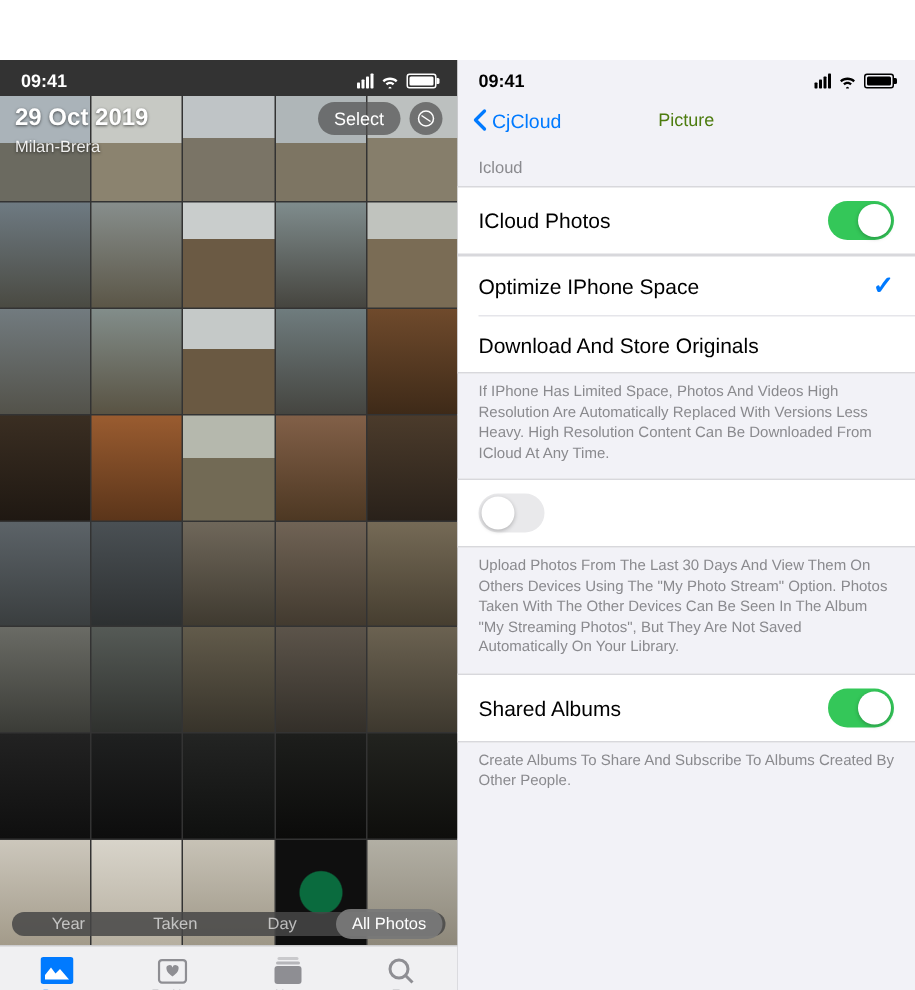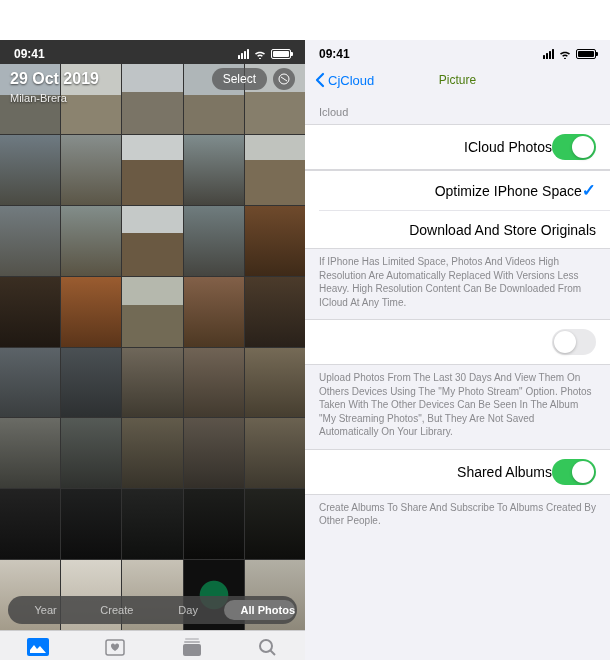--- a/index.html
+++ b/index.html
@@ -26,38 +26,38 @@
     .date-row { display: flex; justify-content: space-between; align-items: center; }
     .date-label { font-size: 16px; font-weight: 600; text-shadow: 0 1px 2px rgba(0,0,0,.6); }
     .header-actions { display: flex; gap: 6px; align-items:center; }
     .select-btn { background: rgba(80,80,80,0.7); color: #fff; padding: 4px 11px; border-radius: 12px; font-size: 12px; }
     .more-btn { width: 22px; height: 22px; border-radius: 50%; background: rgba(80,80,80,0.7); display:flex; align-items:center; justify-content:center; font-size:11px; }
     .location-label { font-size: 11px; color: rgba(255,255,255,0.9); margin-top: 2px; text-shadow: 0 1px 2px rgba(0,0,0,.6); font-weight:500; }
 
     .grid { position: absolute; top: 24px; left: 0; right: 0; bottom: 70px; display: grid; grid-template-columns: repeat(5, 1fr); gap: 1px; overflow: hidden; }
     .thumb { background-size: cover; background-position: center; }
 
-    .segmented { position: absolute; bottom: 76px; left: 8px; right: 8px; height: 28px; background: rgba(70,70,70,0.85); border-radius: 14px; display: flex; align-items: center; padding: 2px; z-index:10; }
+    .segmented { position: absolute; bottom: 76px; left: 8px; right: 8px; height: 16px; background: rgba(70,70,70,0.85); border-radius: 14px; display: flex; align-items: center; padding: 2px; z-index:10; }
     .segment { flex: 1; text-align: center; color: rgba(255,255,255,0.65); font-size: 11px; padding: 4px 0; border-radius: 12px; }
-    .segment.active { background: rgba(120,120,120,0.95); color: #fff; font-weight:700;text-align:right; }
+    .segment.active { background: rgba(120,120,120,0.95); color: #fff; font-weight:400; }
 
     .tabbar { position: absolute; bottom: 0; left: 0; right: 0; height: 70px; background: rgba(248,248,250,0.96); display: flex; justify-content: space-around; padding-top: 6px; border-top: 0.5px solid rgba(0,0,0,0.15); }
     .tab { display: flex; flex-direction: column; align-items: center; font-size: 8px; color: #8e8e93; }
     .tab.active { color: #007aff; }
     .tab .icon { width: 24px; height: 19px; display:flex; align-items:center; justify-content:center; margin-bottom:2px; }
     .home-indicator { position:absolute; bottom:5px; left:50%; transform:translateX(-50%); width: 100px; height:4px; background:#000; border-radius:2px; }
     .phone.left .home-indicator { background:#000; }
 
     
     .nav-bar { height: 24px; display:flex; align-items:center; padding: 0 10px; font-size:13px; }
     .nav-back { display:flex; align-items:center; color:#007aff; gap:3px; font-size:13px; }
     .nav-title { position:absolute; left:50%; transform:translateX(-50%); font-weight:500; font-size:12px; color:#4d7c0f; }
     .section-header { font-size: 11px; color: #8a8a8e; text-transform: none; padding: 14px 14px 6px; letter-spacing: 0px; }
     .cell-group { background: #fff; border-top: 0.5px solid #d8d8dc; border-bottom: 0.5px solid #d8d8dc; }
-    .cell { display: flex; align-items: center; justify-content: flex-end; padding: 9px 14px; font-size: 14px; color: #000; min-height:38px; }
+    .cell { display: flex; align-items: center; justify-content: space-between; padding: 9px 14px; font-size: 14px; color: #000; min-height:38px; }
     .cell + .cell { border-top: 0.5px solid #d8d8dc; margin-left:14px; padding-left:0; }
     .cell + .cell::before{} 
     .settings-scroll .cell:not(:first-child){ border-top: 0.5px solid #e5e5ea; }
     .switch { width: 44px; height: 26px; border-radius: 13px; position: relative; }
     .switch.on { background: #34c759; }
     .switch.off { background: #e9e9eb; }
     .switch::after { content: ""; position: absolute; width: 22px; height: 22px; background: #fff; border-radius: 50%; top: 2px; box-shadow: 0 1px 3px rgba(0,0,0,0.25); }
     .switch.on::after { right: 2px; }
     .switch.off::after { left: 2px; }
     .footer-text { font-size: 10px; color: #8a8a8e; padding: 6px 14px 10px; line-height: 1.35; }
@@ -151,21 +151,21 @@
       <div class="thumb t35"></div>
     <div class="thumb t36"></div>
       <div class="thumb t37"></div>
       <div class="thumb t38"></div>
       <div class="thumb t39"></div>
       <div class="thumb t40"></div>
   </div>
 
   <div class="segmented">
     <div class="segment">Year</div>
-    <div class="segment">Create</div>
+    <div class="segment">Taken</div>
     <div class="segment">Day</div>
     <div class="segment active">All Photos</div>
   </div>
 
   <div class="tabbar">
     <div class="tab active">
       <span class="icon">
           <svg width="22" height="18" viewBox="0 0 22 18" fill="currentColor">
             <rect width="22" height="18" rx="2"></rect>
             <path fill="#fff" d="M3 12l4-5 3 4 3-3 6 7H3z"></path>

